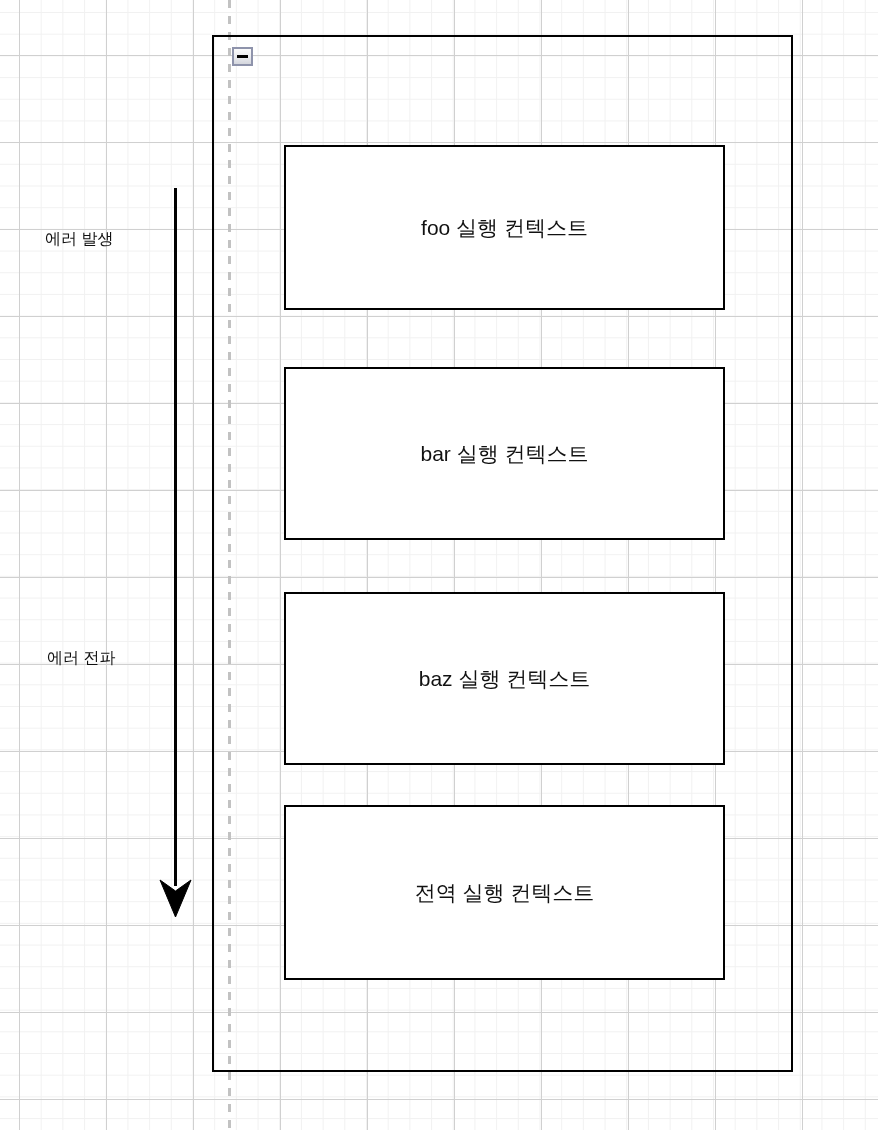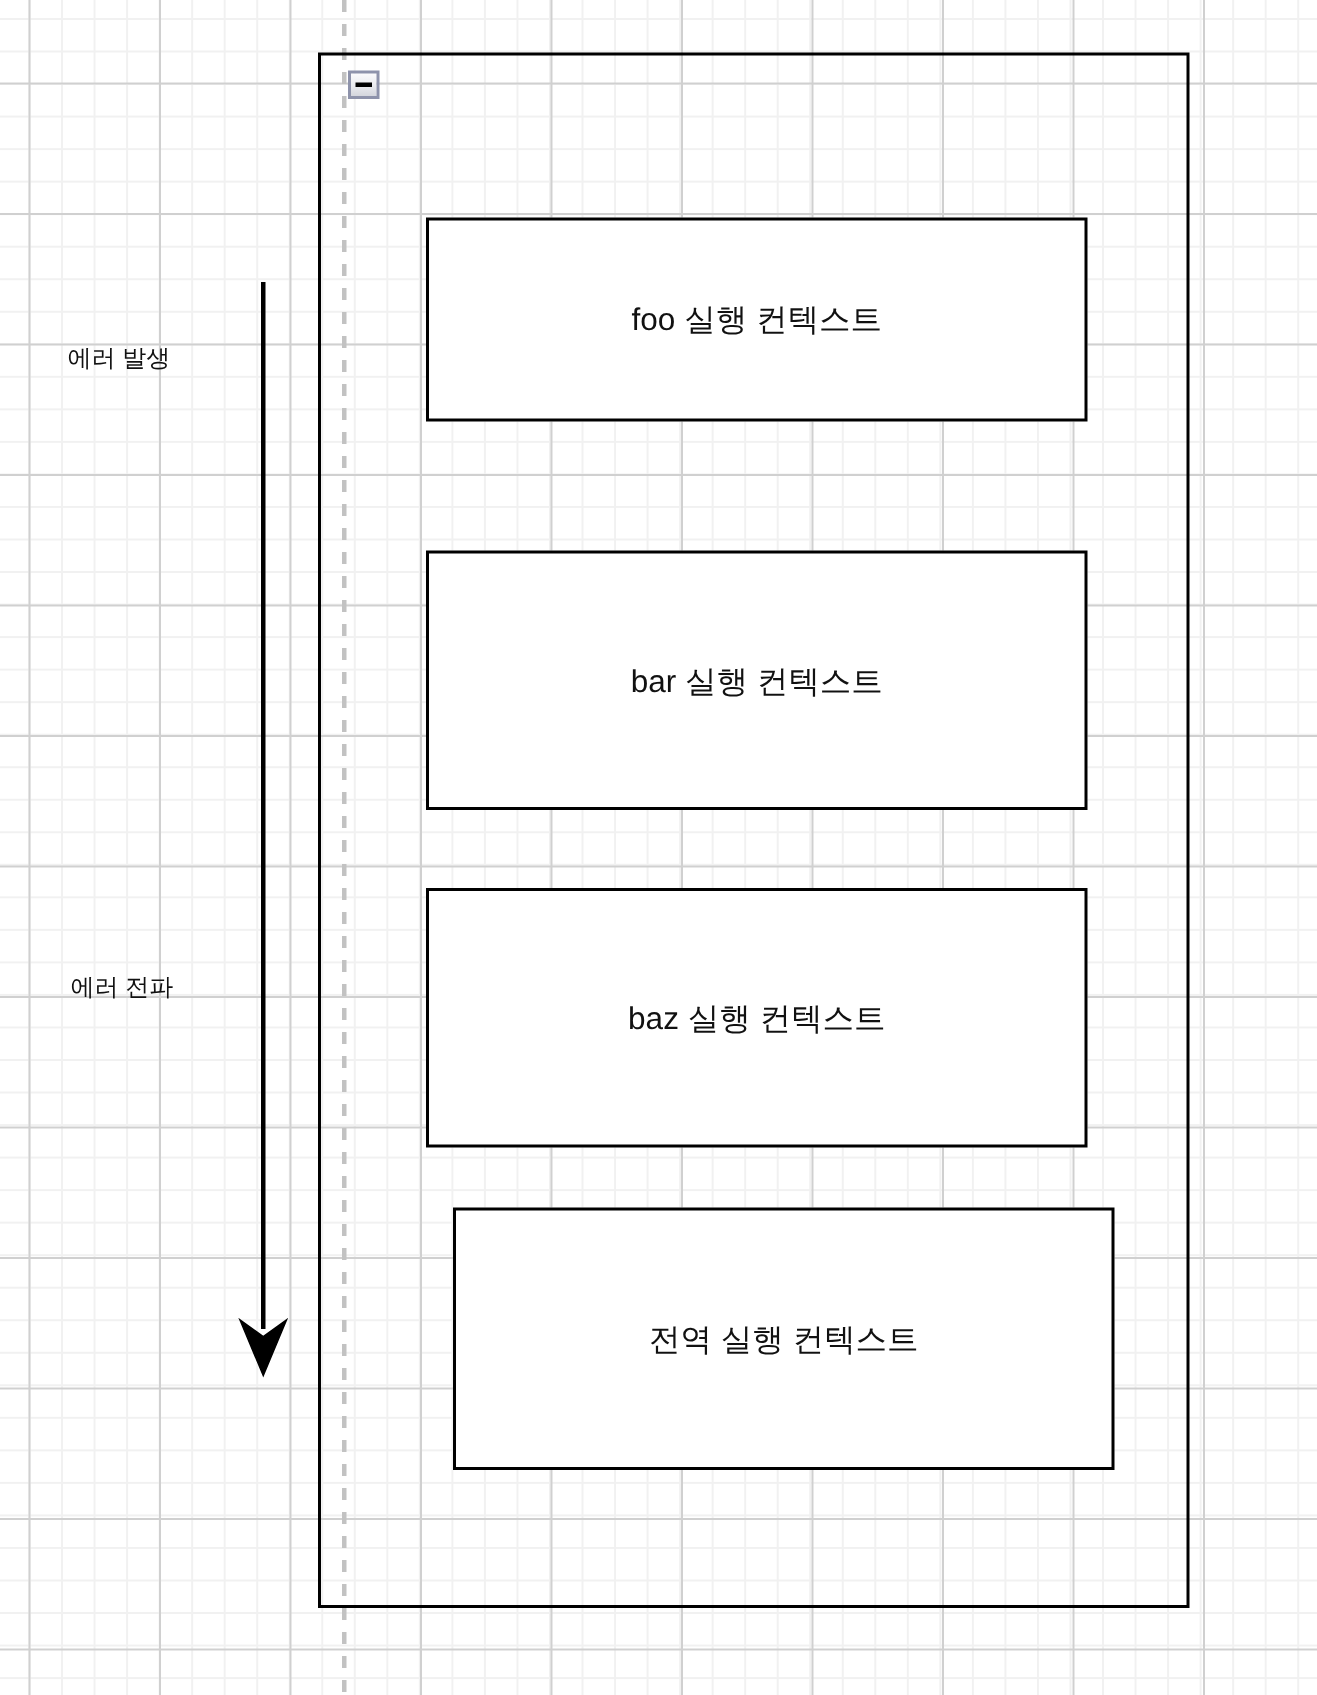--- a/index.html
+++ b/index.html
@@ -91,24 +91,24 @@
     display: flex;
     align-items: center;
     justify-content: center;
   }
   .ctx-box .ctx-label {
     font-size: 21px;
     color: #111111;
     letter-spacing: 0px;
     white-space: nowrap;
   }
-  #ctx-box-0 { top: 145px; height: 136px; }
+  #ctx-box-0 { top: 145px; height: 165px; }
   #ctx-box-1 { top: 367px; height: 173px; }
   #ctx-box-2 { top: 592px; height: 173px; }
-  #ctx-box-3 { top: 805px; height: 175px; margin-left: 18px; }
+  #ctx-box-3 { top: 805px; height: 175px; }
 
   
   .flow-arrow {
     position: absolute;
     left: 150px;
     top: 180px;
     width: 60px;
     height: 745px;
     pointer-events: none;
   }

